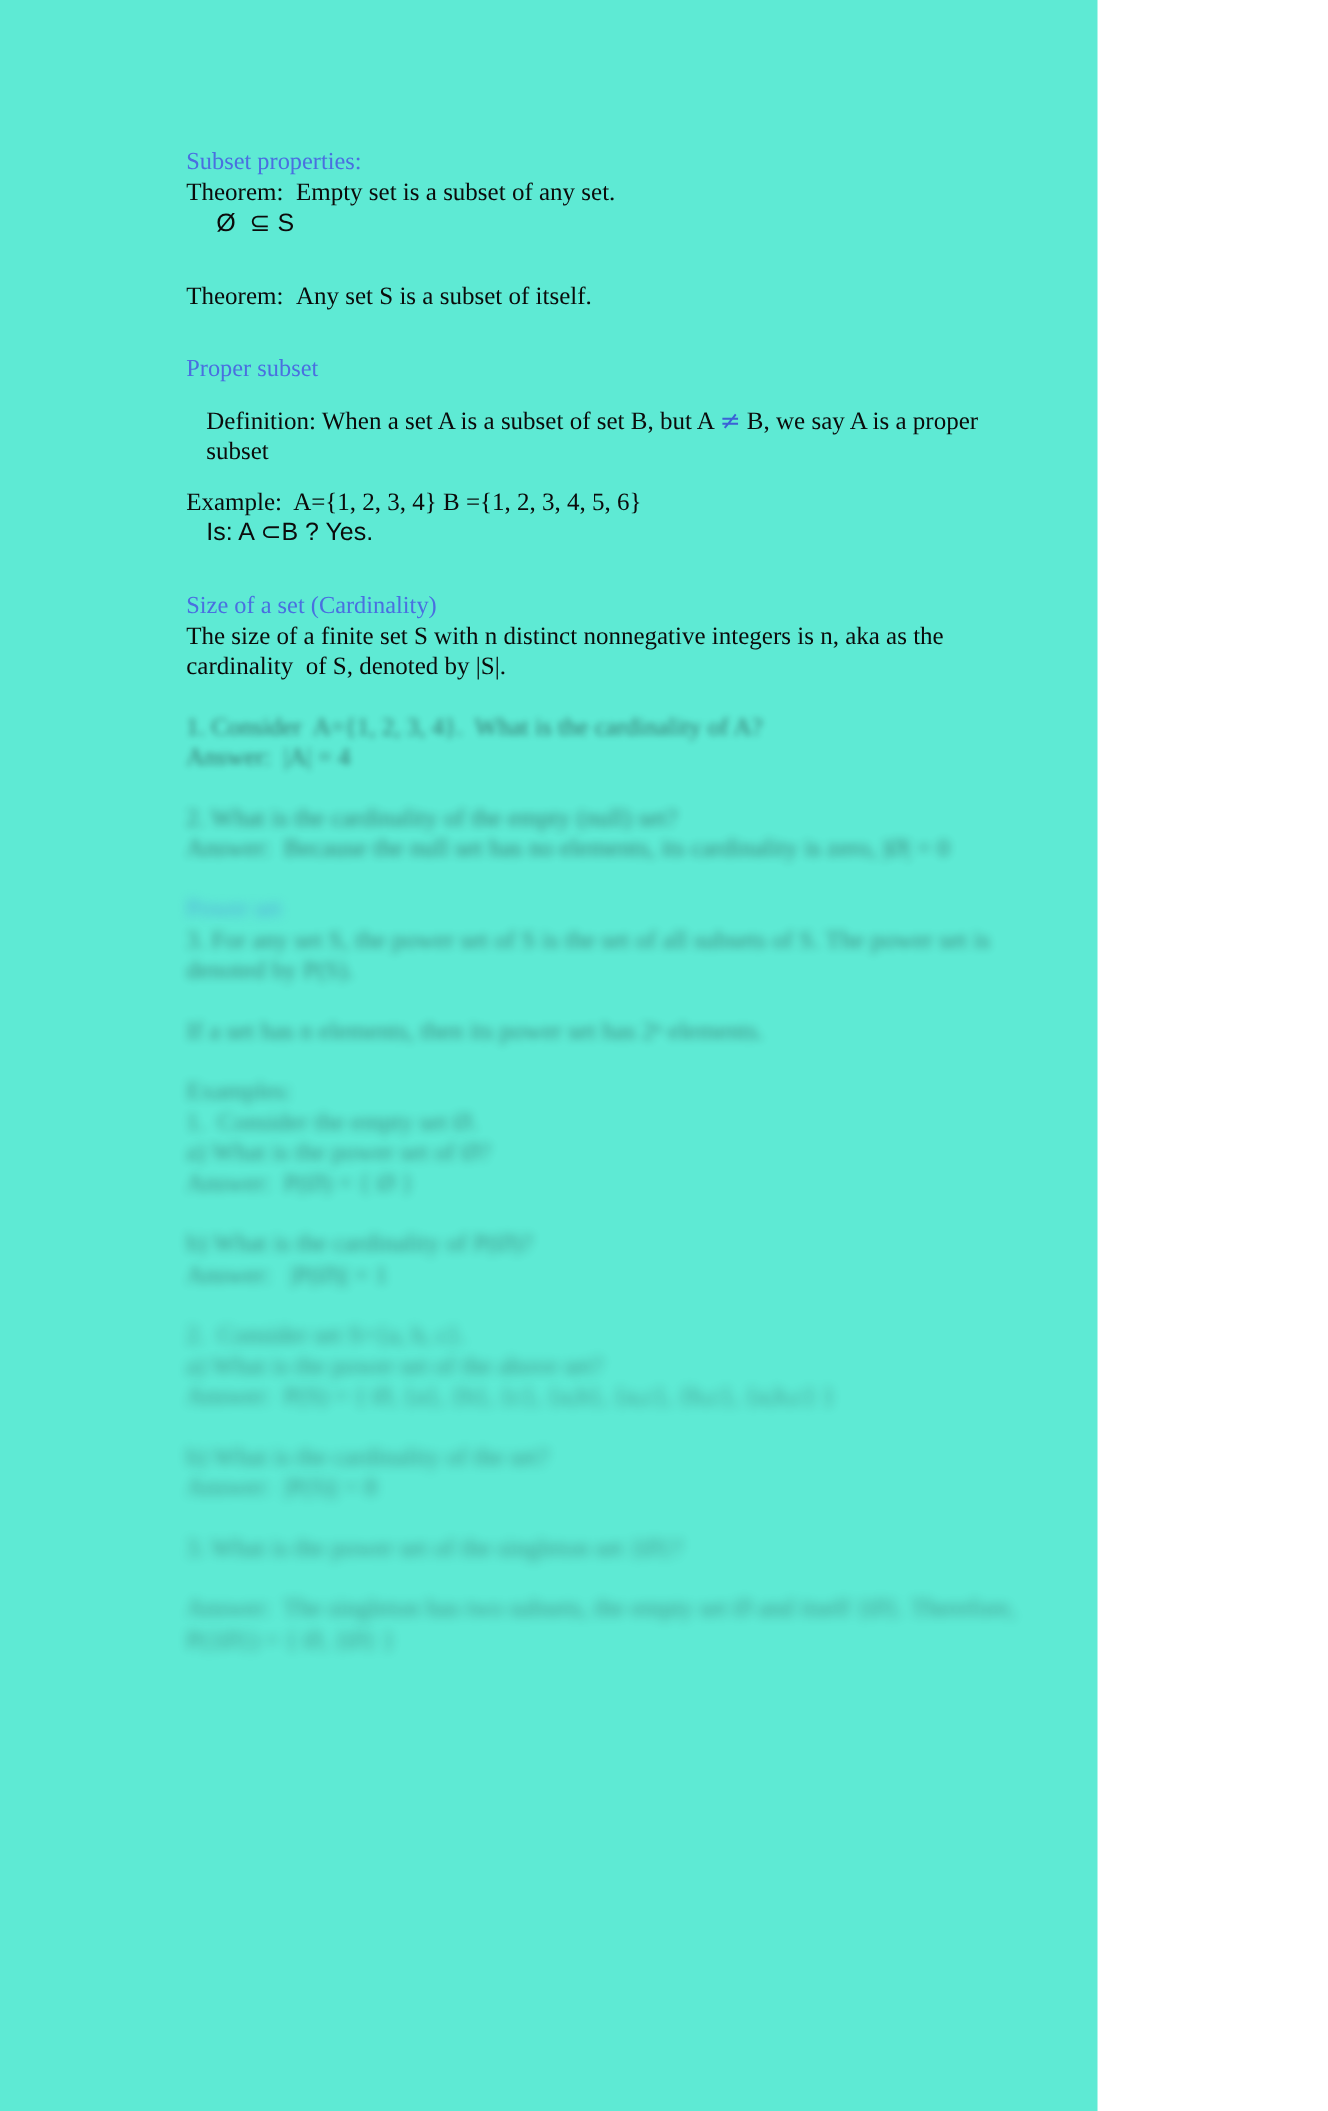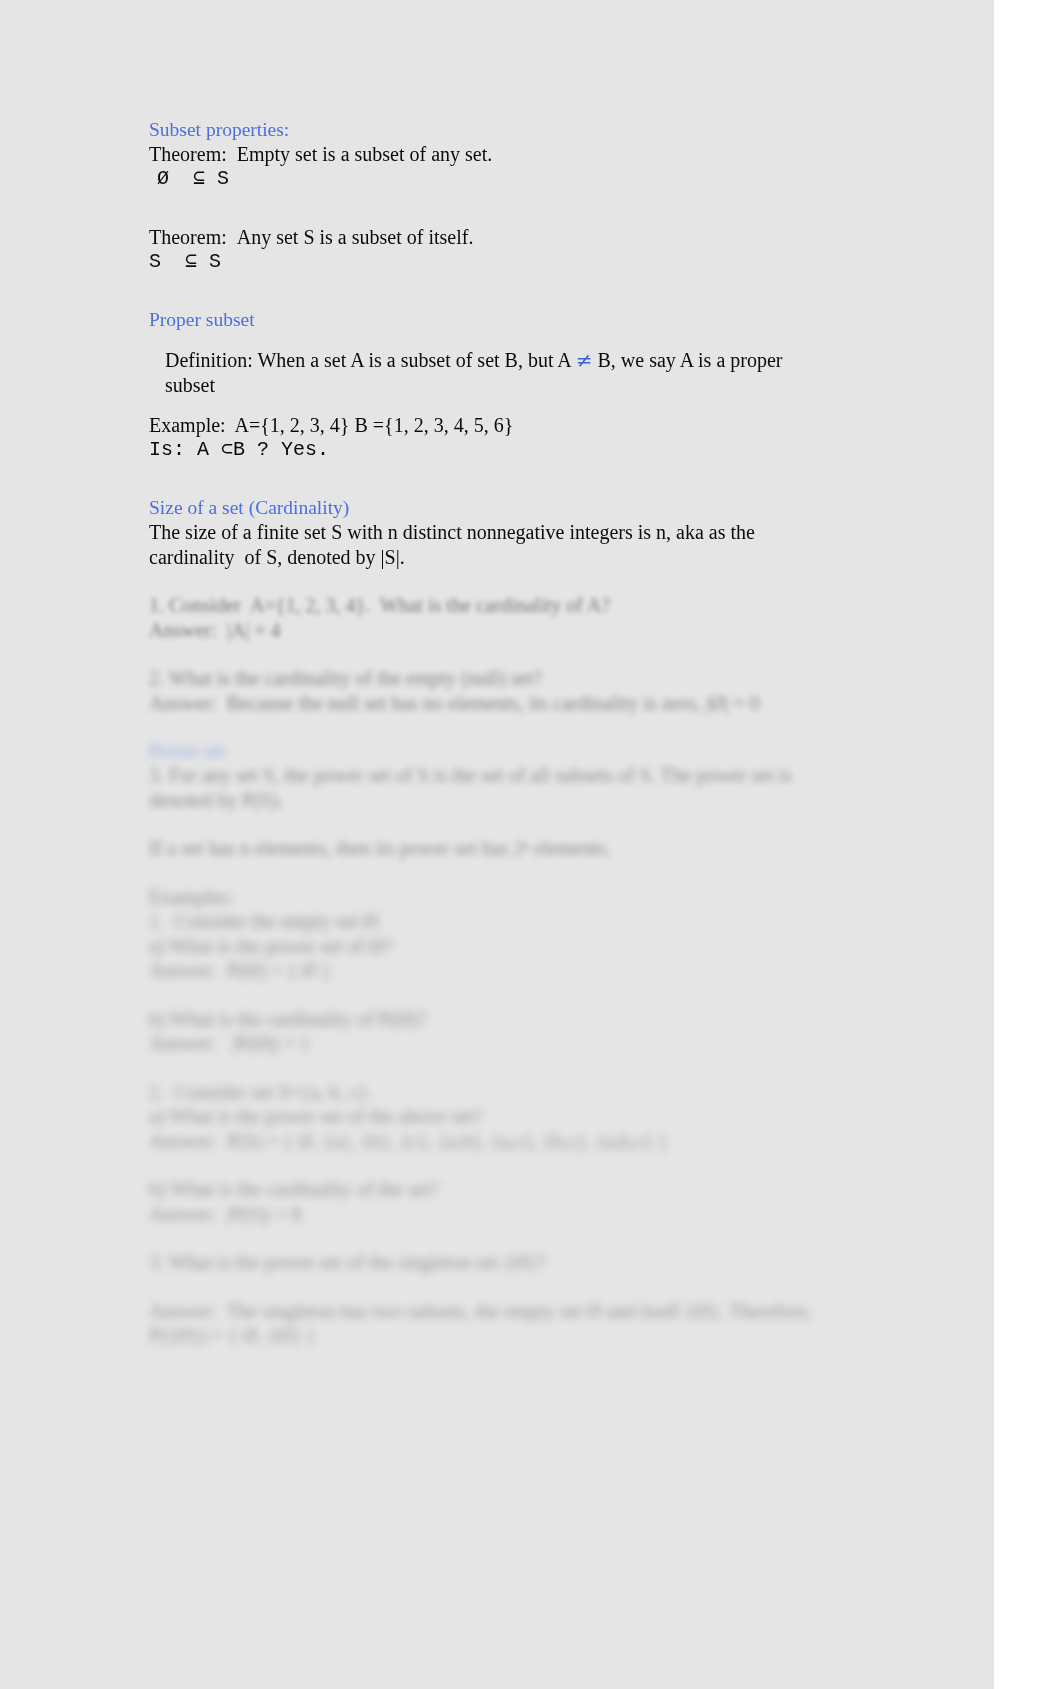--- a/index.html
+++ b/index.html
@@ -11,23 +11,23 @@
     width: 1062px;
     height: 1689px;
     font-family: "Liberation Serif", "DejaVu Serif", serif;
     color: #000000;
     position: relative;
     overflow: hidden;
   }
   .page {
     position: absolute;
     left: 0; top: 0;
-    width: 994px;
+    width: 878px;
     height: 1689px;
-    background: #e5e5e5;
+    background: #5eead4;
   }
   .content {
     position: absolute;
     left: 149px;
     top: 118px;
     width: 700px;
   }
   .heading {
     color: #4a6fe0;
     font-size: 19.5px;
@@ -45,21 +45,21 @@
     font-family: Liberation Serif, serif;
   }
   .para {
     font-size: 20px;
     line-height: 24.5px;
     margin: 16px;
     color: #0b0b0b;
   }
   .gap-md { height: 24px; }
   .gap-lg { height: 34px; }
-  .sym { font-family: Liberation Mono, monospace; }
+  .sym { font-family: Liberation Sans, sans-serif; margin-left: 16px; }
   .blue-sym { color: #3b62d6; font-family: "DejaVu Serif", serif; }
   .indent-1 { padding-left: 8px; }
 
   
   .blurwrap {
     position: relative;
   }
   .b1 { filter: blur(2.6px); opacity: 0.52; }
   .b2 { filter: blur(3.2px); opacity: 0.46; }
   .b3 { filter: blur(3.6px); opacity: 0.42; }
@@ -83,21 +83,20 @@
     <p class="heading">Subset properties:</p>
 
     <p class="line"><span>Theorem:</span>&nbsp;&nbsp;<span>Empty set is a subset of any set.</span></p>
 
     <p class="line indent-1 sym">Ø  ⊆ S</p>
 
     <div class="gap-lg"></div>
 
     <p class="line"><span>Theorem:</span>&nbsp;&nbsp;<span>Any set S is a subset of itself.</span></p>
 
-    <p class="line sym">S  ⊆ S</p>
 
     <div class="gap-lg"></div>
 
     <p class="heading">Proper subset</p>
 
     <p class="para"><span>Definition:  When a set A is a subset of set B, but A </span><span class="blue-sym">≠</span><span> B, we say A is a proper subset</span></p>
 
 
     <p class="line">Example:  A={1, 2, 3, 4} B ={1, 2, 3, 4, 5, 6}</p>
 

